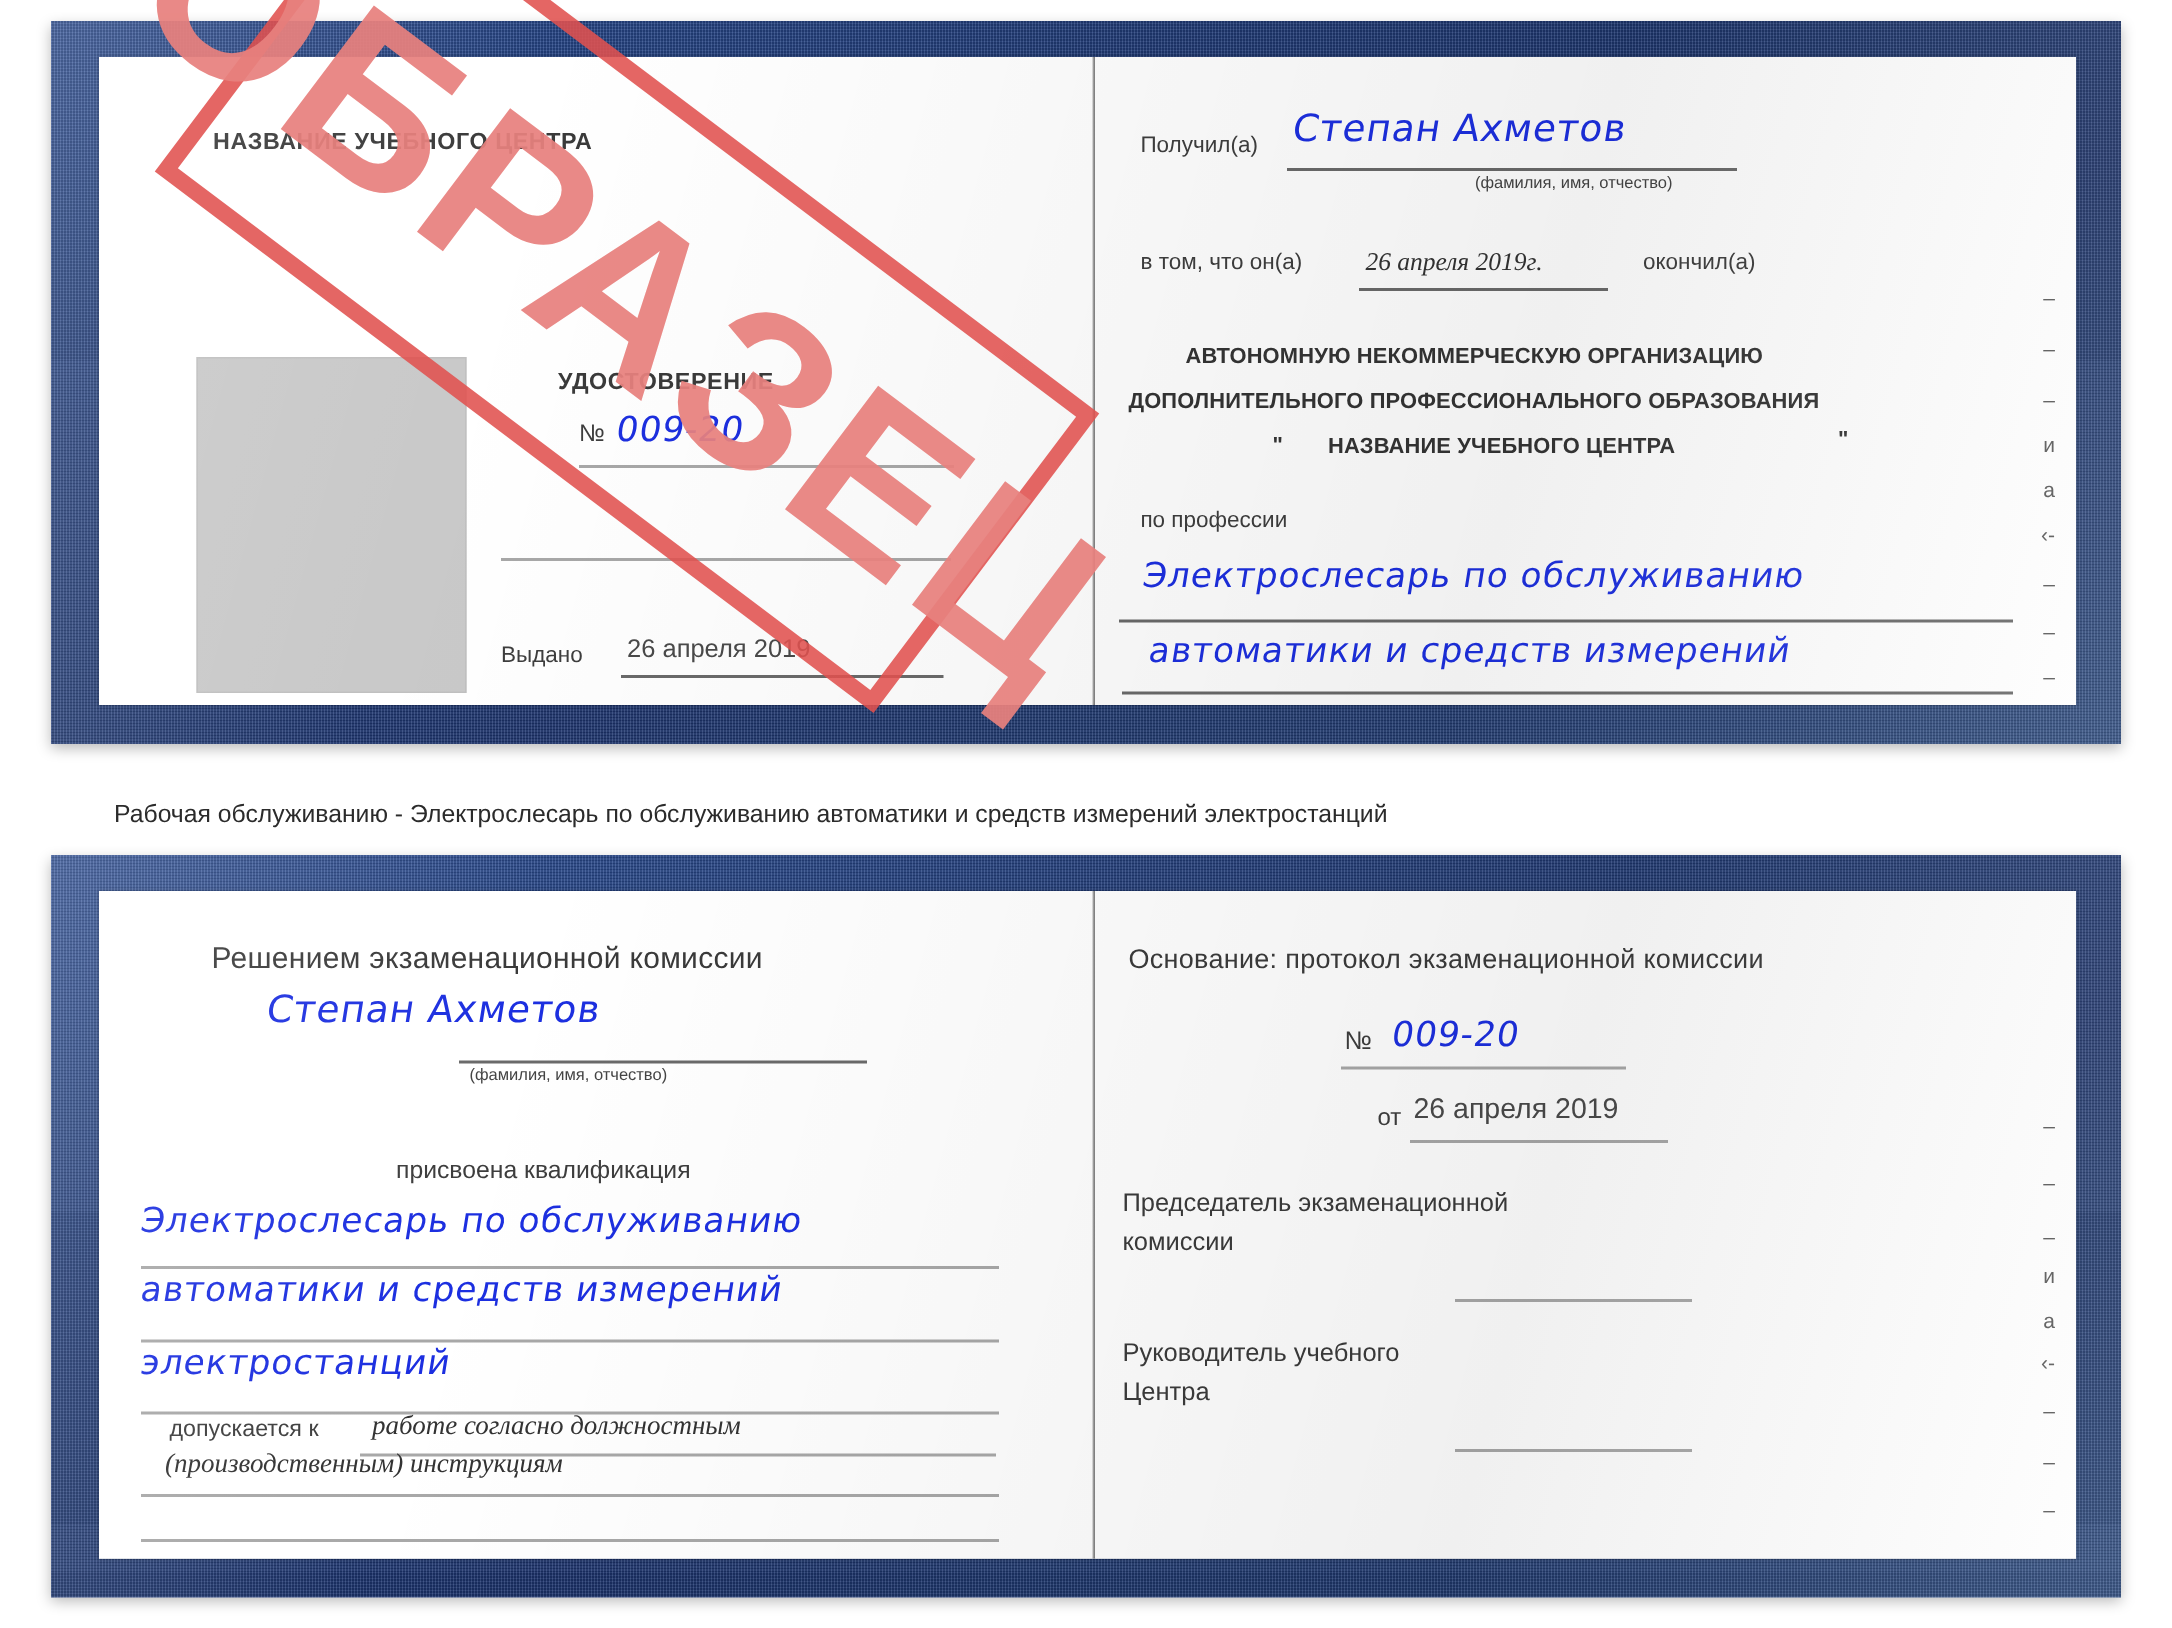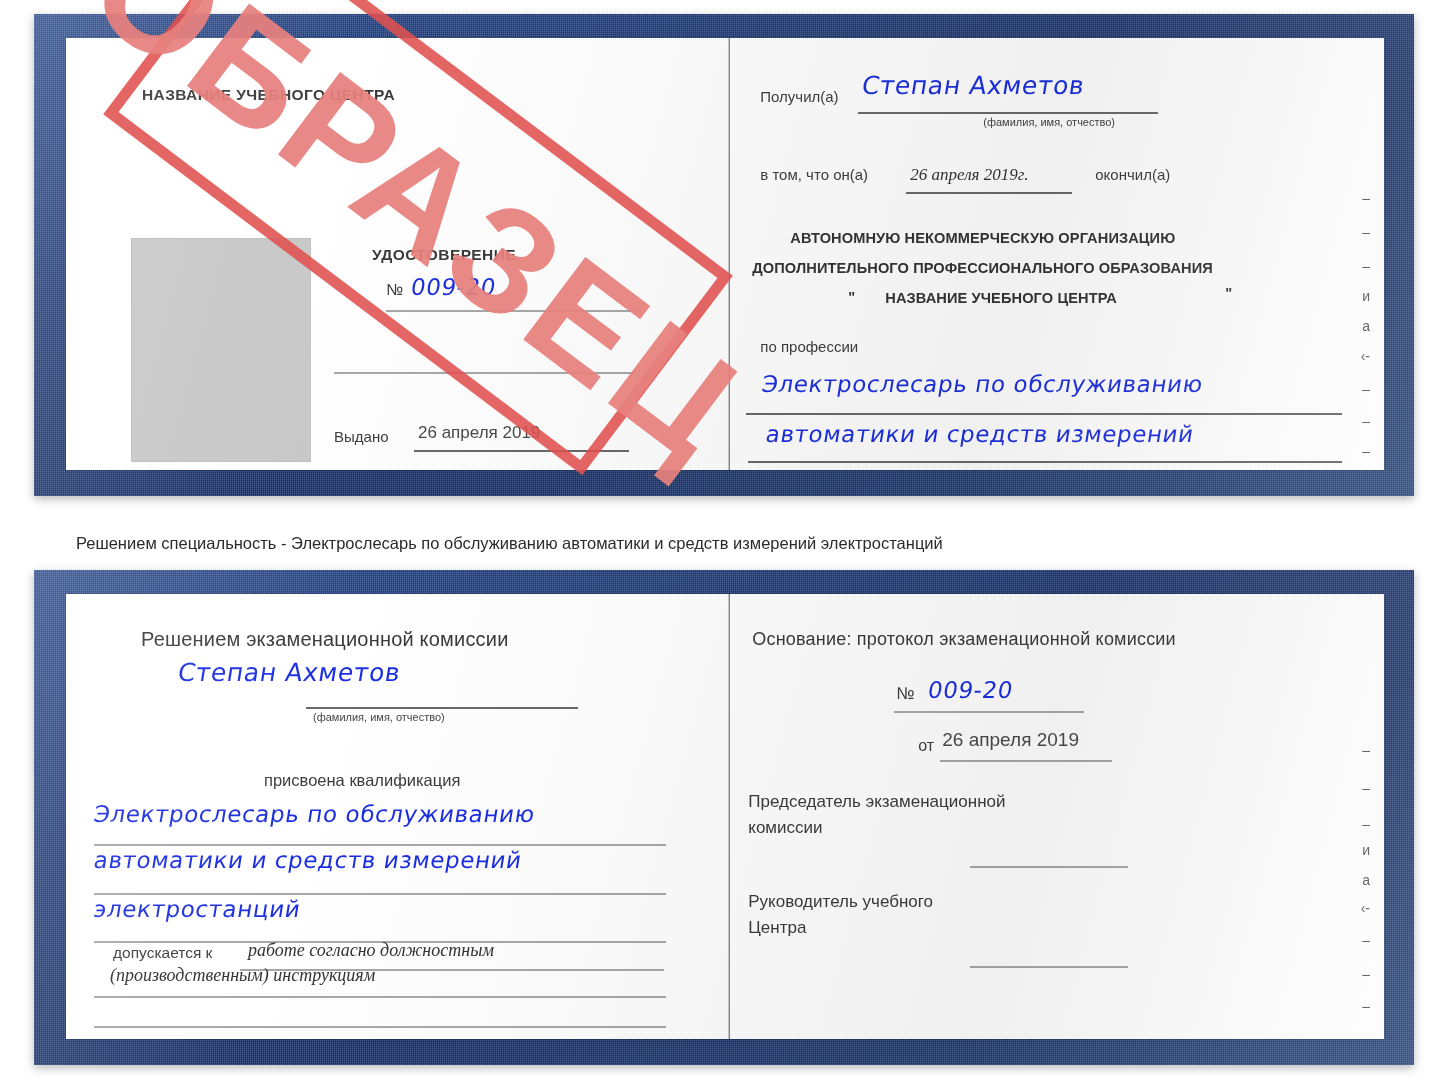--- a/index.html
+++ b/index.html
@@ -155,21 +155,21 @@
     </div>
 
   </div>
 </div>
 
 <div class="stamp" style="left:118px;top:70px;width:600px;height:250px;transform:rotate(37deg);">
   <div class="stamp-frame" style="width:600px;height:250px;"></div>
   <div class="stamp-text" style="font-size:150px;">ОБРАЗЕЦ</div>
 </div>
 
-<div class="caption" style="left:76px;top:532px;">Решением специальность - Электрослесарь по обслуживанию автоматики и средств измерений электростанций</div>
+<div class="caption" style="left:76px;top:532px;">Рабочая обслуживанию - Электрослесарь по обслуживанию автоматики и средств измерений электростанций</div>
 
 <div class="cert" style="left:34px;top:570px;width:1380px;height:495px;">
   <div class="cert-inner" style="left:32px;top:24px;right:30px;bottom:26px;">
 
     <div class="page left" style="width:50.2%;">
       <div class="t" style="left:75px;top:34px;font-size:20px;color:#3a3a3a;letter-spacing:.2px;">Решением экзаменационной комиссии</div>
 
       <div class="t hw" style="left:112px;top:64px;font-size:25px;">Степан Ахметов</div>
       <div class="rule dark" style="left:240px;top:113px;width:272px;"></div>
       <div class="t lbl-sm" style="left:247px;top:117px;">(фамилия, имя, отчество)</div>

